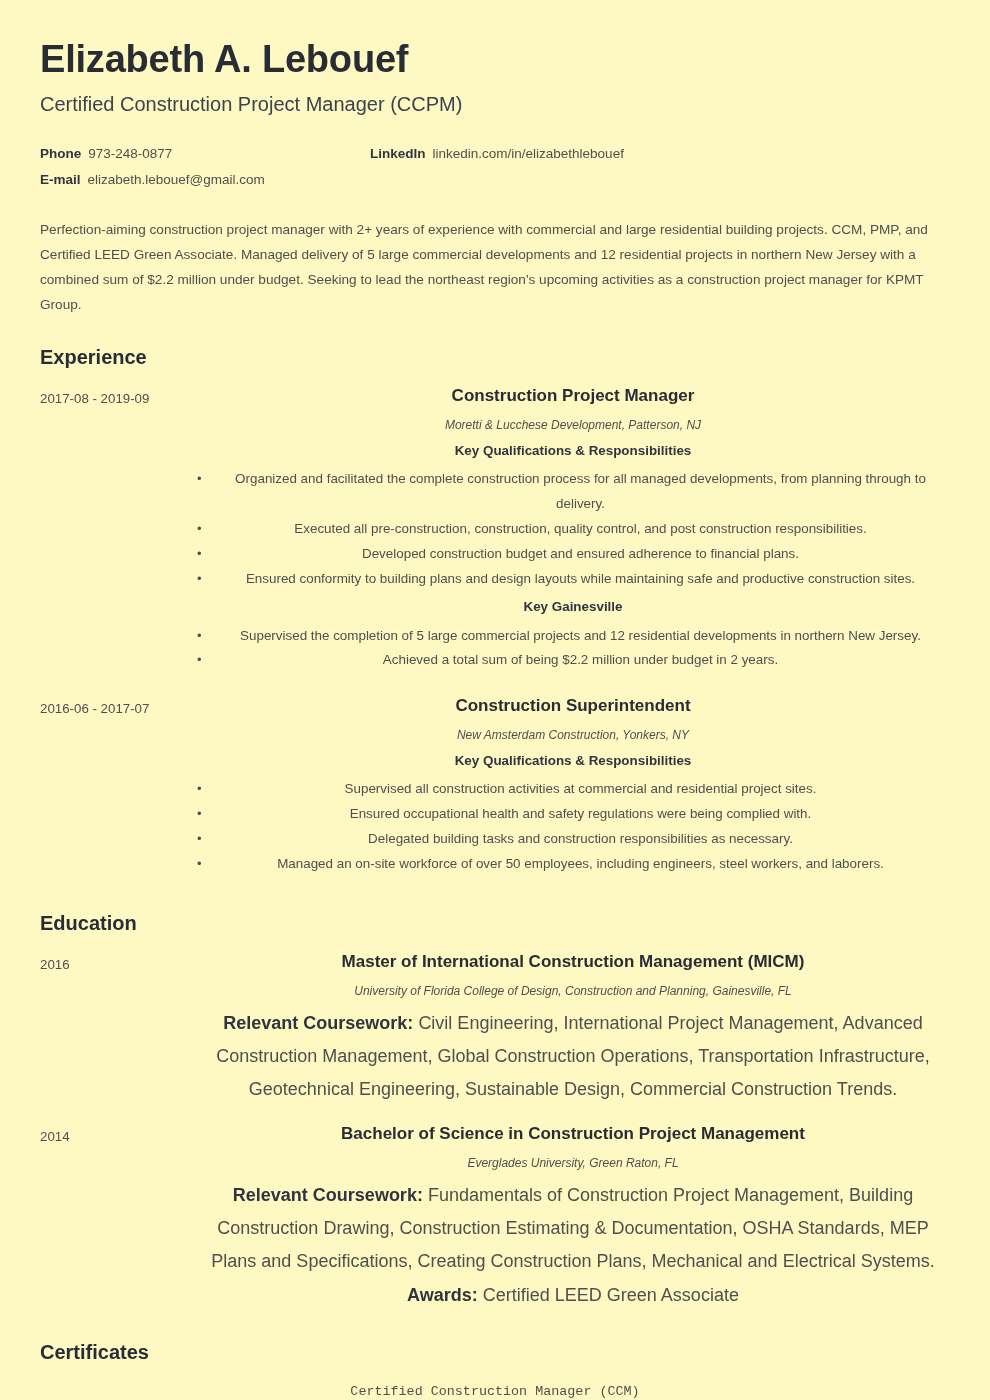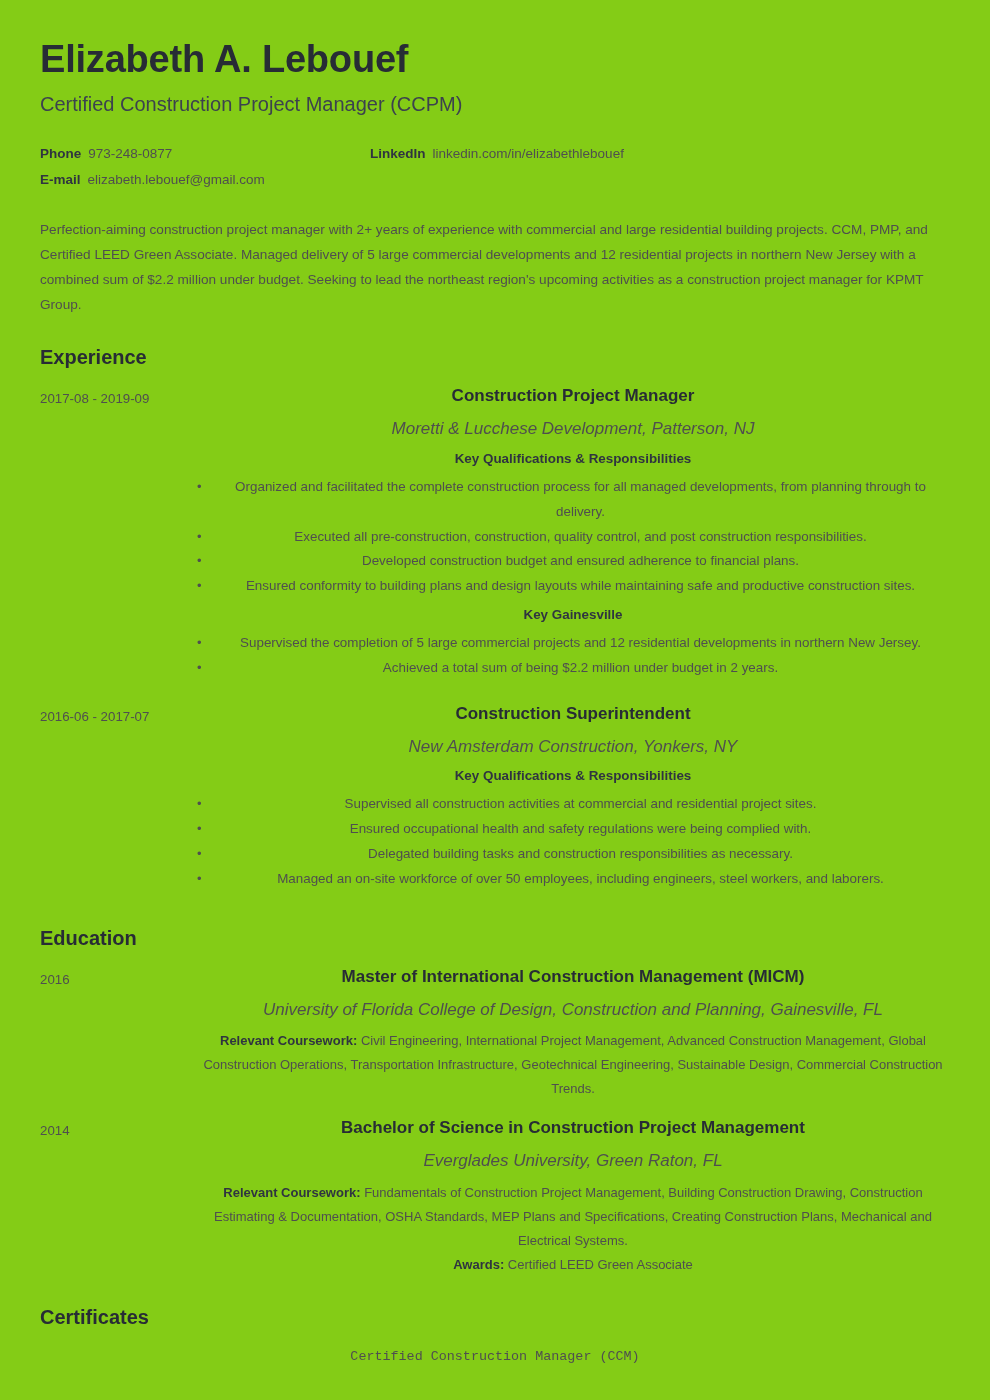--- a/index.html
+++ b/index.html
@@ -12,21 +12,21 @@
     height: 1400px;
     font-family: "Liberation Sans", sans-serif;
     color: #4f4f4f;
     -webkit-font-smoothing: antialiased;
   }
   .page {
     width: 990px;
     height: 1400px;
     box-sizing: border-box;
     padding: 38px 40px 0 40px;
-    background: #84cc16;
+    background: #fef9c3;
     position: relative;
     overflow: hidden;
   }
 
   
   .name {
     font-size: 38px;
     font-weight: bold;
     color: #272c35;
     letter-spacing: -0.2px;
@@ -109,21 +109,21 @@
     text-align: center;
   }
   .entry-title {
     font-size: 17px;
     font-weight: bold;
     color: #272c35;
     line-height: 1.3;
     margin: 0 0 9px 0;
   }
   .entry-org {
-    font-size: 17px;
+    font-size: 12px;
     font-style: italic;
     color: #4f4f4f;
     line-height: 1.5;
     margin: 0 0 7px 0;
   }
   .sub-heading {
     font-size: 13.4px;
     font-weight: bold;
     color: #2f3440;
     line-height: 1.5;
@@ -145,21 +145,21 @@
   ul.bullets li::before {
     content: "\2022";
     position: absolute;
     left: 1px;
     top: 0;
     font-size: 13px;
     color: #4f4f4f;
     line-height: 1.85;
   }
   .para {
-    font-size: 13px;
+    font-size: 18px;
     line-height: 1.85;
     color: #4f4f4f;
     margin: 0;
   }
   .para b, .inline-label {
     font-weight: bold;
     color: #2f3440;
   }
   .cert-item {
     font-size: 13.4px;

